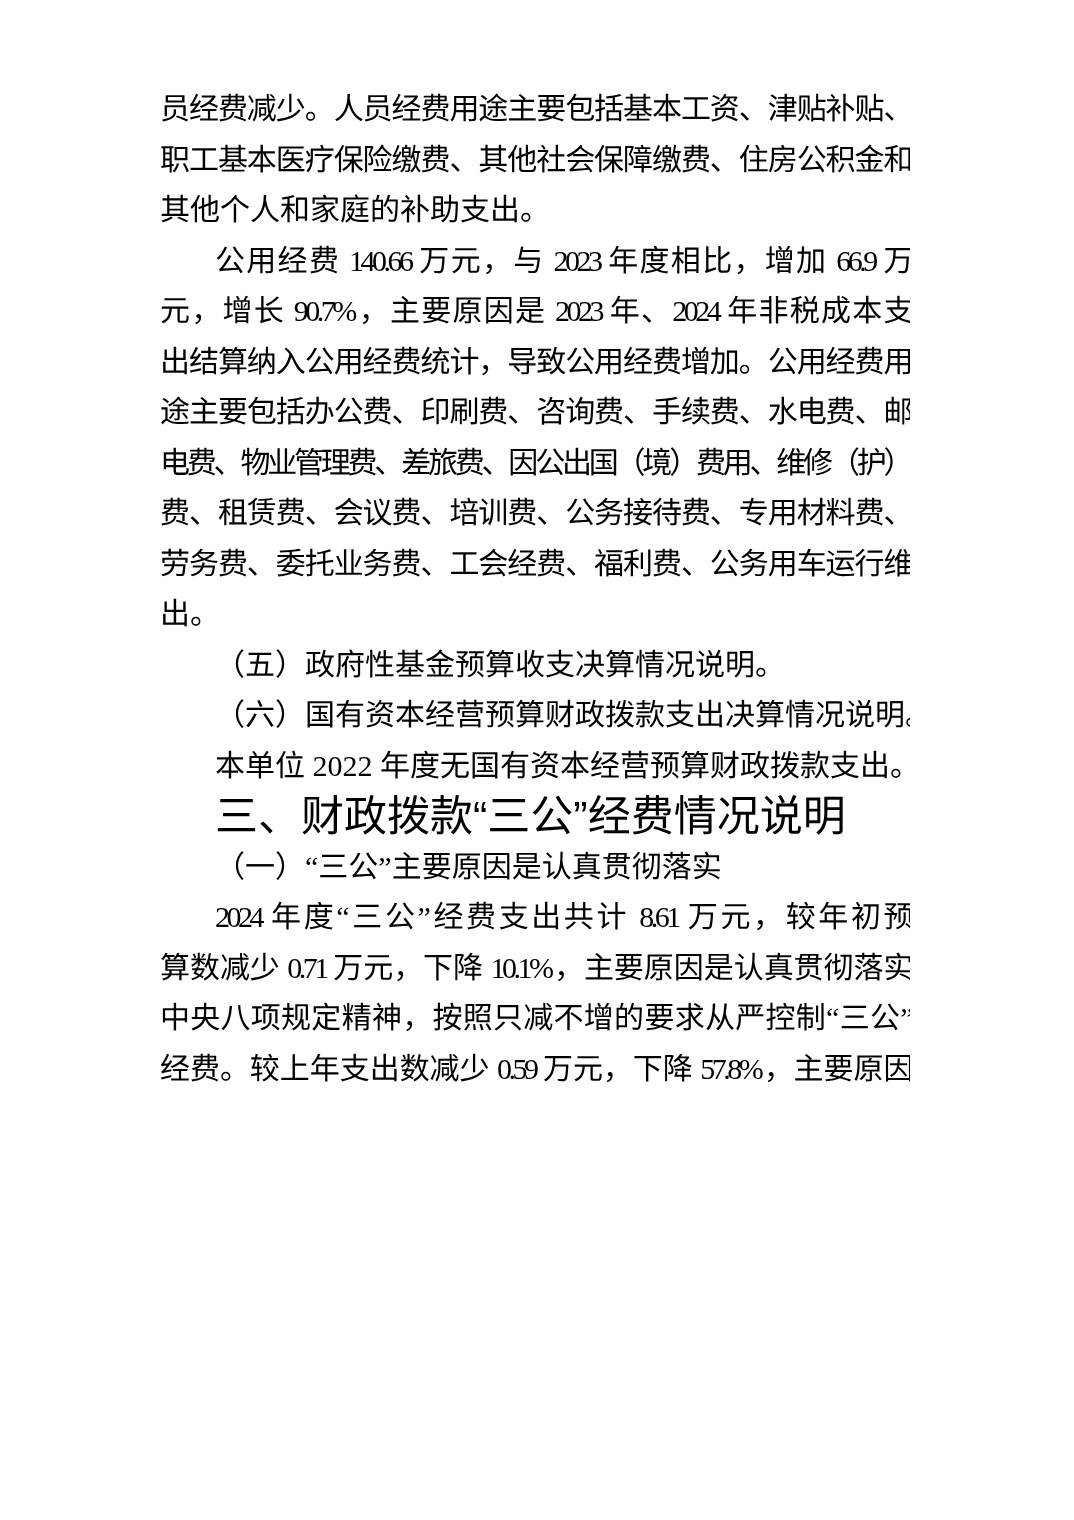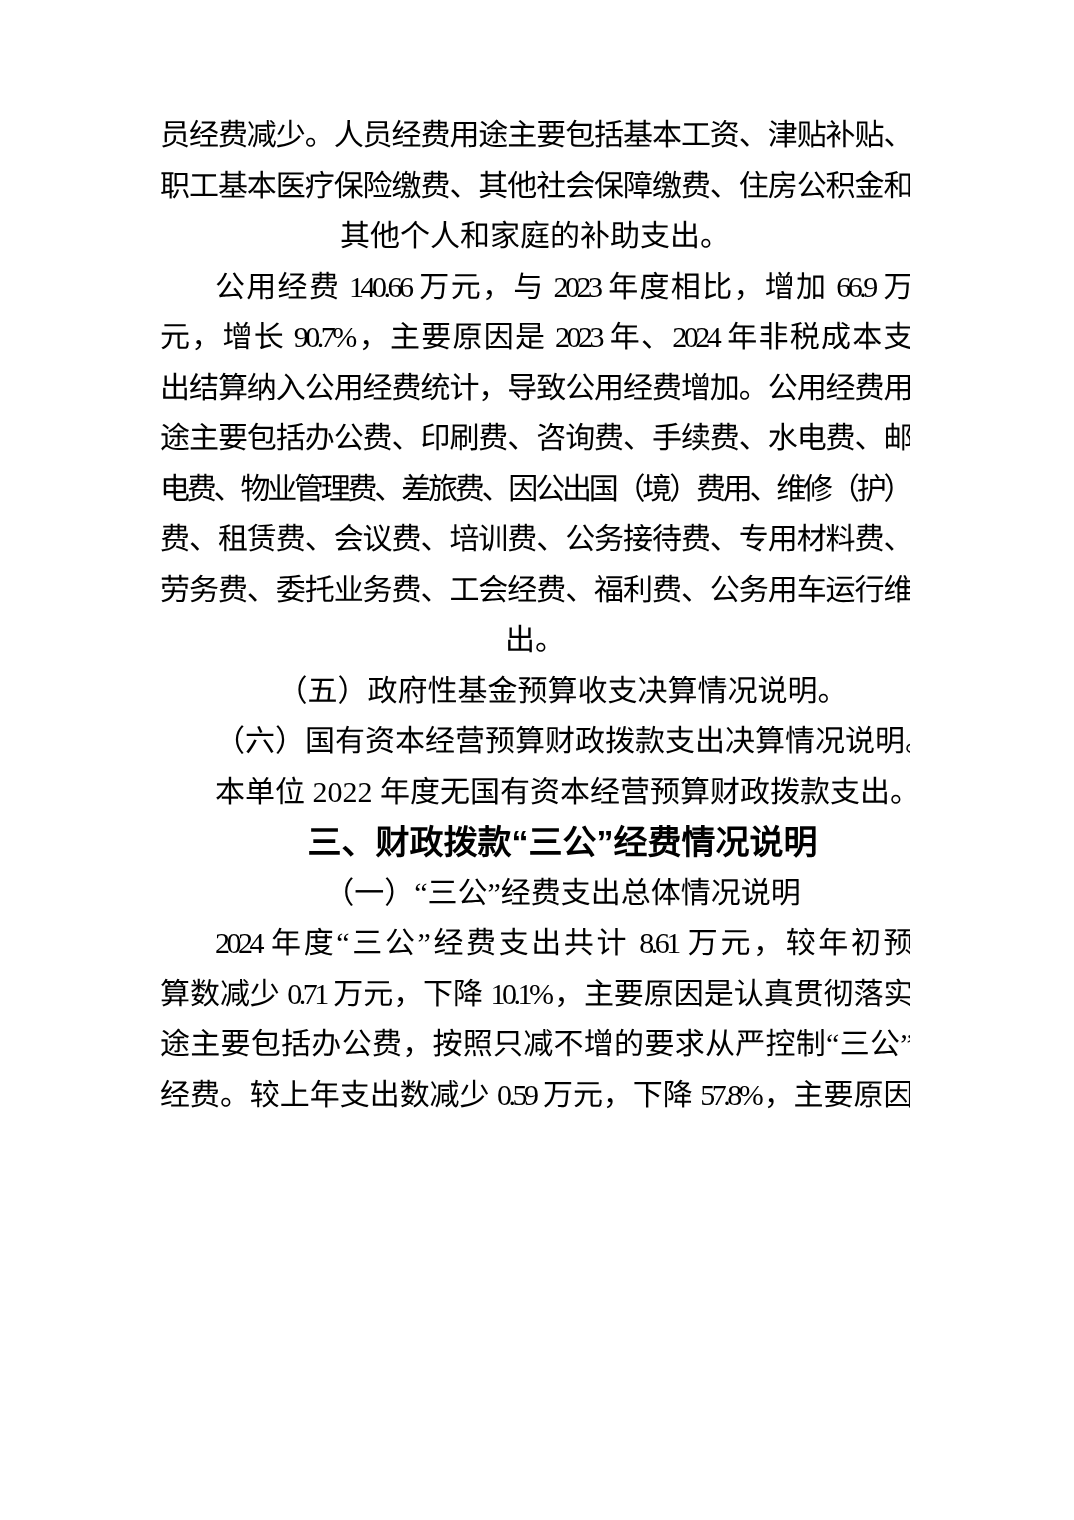--- a/index.html
+++ b/index.html
@@ -6,50 +6,50 @@
     margin: 0;
     padding: 0;
     background: #ffffff;
   }
   .page {
     position: relative;
     box-sizing: border-box;
     width: 1074px;
     height: 1520px;
     background: #ffffff;
-    padding: 110px 164px 0 160px;
+    padding: 84px 164px 0 160px;
     color: #000000;
     font-family: "Liberation Serif", "DejaVu Serif", serif;
     font-size: 30px;
     overflow: hidden;
   }
   .line {
     height: 50.5px;
     line-height: 50.5px;
     overflow: hidden;
     white-space: nowrap;
-    text-align: center;
+    text-align: left;
   }
   
   .j {
     white-space: normal;
     text-align: justify;
     text-align-last: justify;
     text-justify: inter-ideograph;
     letter-spacing: -3.5px;
   }
   
   .ind {
     text-indent: 55px;
   }
   
   .h {
     font-family: "Liberation Sans", "DejaVu Sans", sans-serif;
-    font-weight: 700;
-    font-size: 34px;
+    font-weight: 400;
+    font-size: 43px;
     letter-spacing: 0;
   }
 </style>
 </head>
 <body>
 
 <div class="page">
   <div class="line j">员经费减少。人员经费用途主要包括基本工资、津贴补贴、</div>
   <div class="line j">职工基本医疗保险缴费、其他社会保障缴费、住房公积金和</div>
   <div class="line">其他个人和家庭的补助支出。</div>
@@ -58,18 +58,18 @@
   <div class="line j">出结算纳入公用经费统计，导致公用经费增加。公用经费用</div>
   <div class="line j">途主要包括办公费、印刷费、咨询费、手续费、水电费、邮</div>
   <div class="line j">电费、物业管理费、差旅费、因公出国（境）费用、维修（护）</div>
   <div class="line j">费、租赁费、会议费、培训费、公务接待费、专用材料费、</div>
   <div class="line j">劳务费、委托业务费、工会经费、福利费、公务用车运行维</div>
   <div class="line">出。</div>
   <div class="line ind">（五）政府性基金预算收支决算情况说明。</div>
   <div class="line ind">（六）国有资本经营预算财政拨款支出决算情况说明。</div>
   <div class="line ind">本单位 2022 年度无国有资本经营预算财政拨款支出。</div>
   <div class="line ind h">三、财政拨款“三公”经费情况说明</div>
-  <div class="line ind">（一）“三公”经费支出总体情况说明</div>
+  <div class="line ind">（一）“三公”主要原因是认真贯彻落实</div>
   <div class="line j ind">2024 年度“三公”经费支出共计 8.61 万元，较年初预</div>
   <div class="line j">算数减少 0.71 万元，下降 10.1%，主要原因是认真贯彻落实</div>
-  <div class="line j">途主要包括办公费，按照只减不增的要求从严控制“三公”</div>
+  <div class="line j">中央八项规定精神，按照只减不增的要求从严控制“三公”</div>
   <div class="line j">经费。较上年支出数减少 0.59 万元，下降 57.8%，主要原因</div>
 </div>
 
 </body></html>

